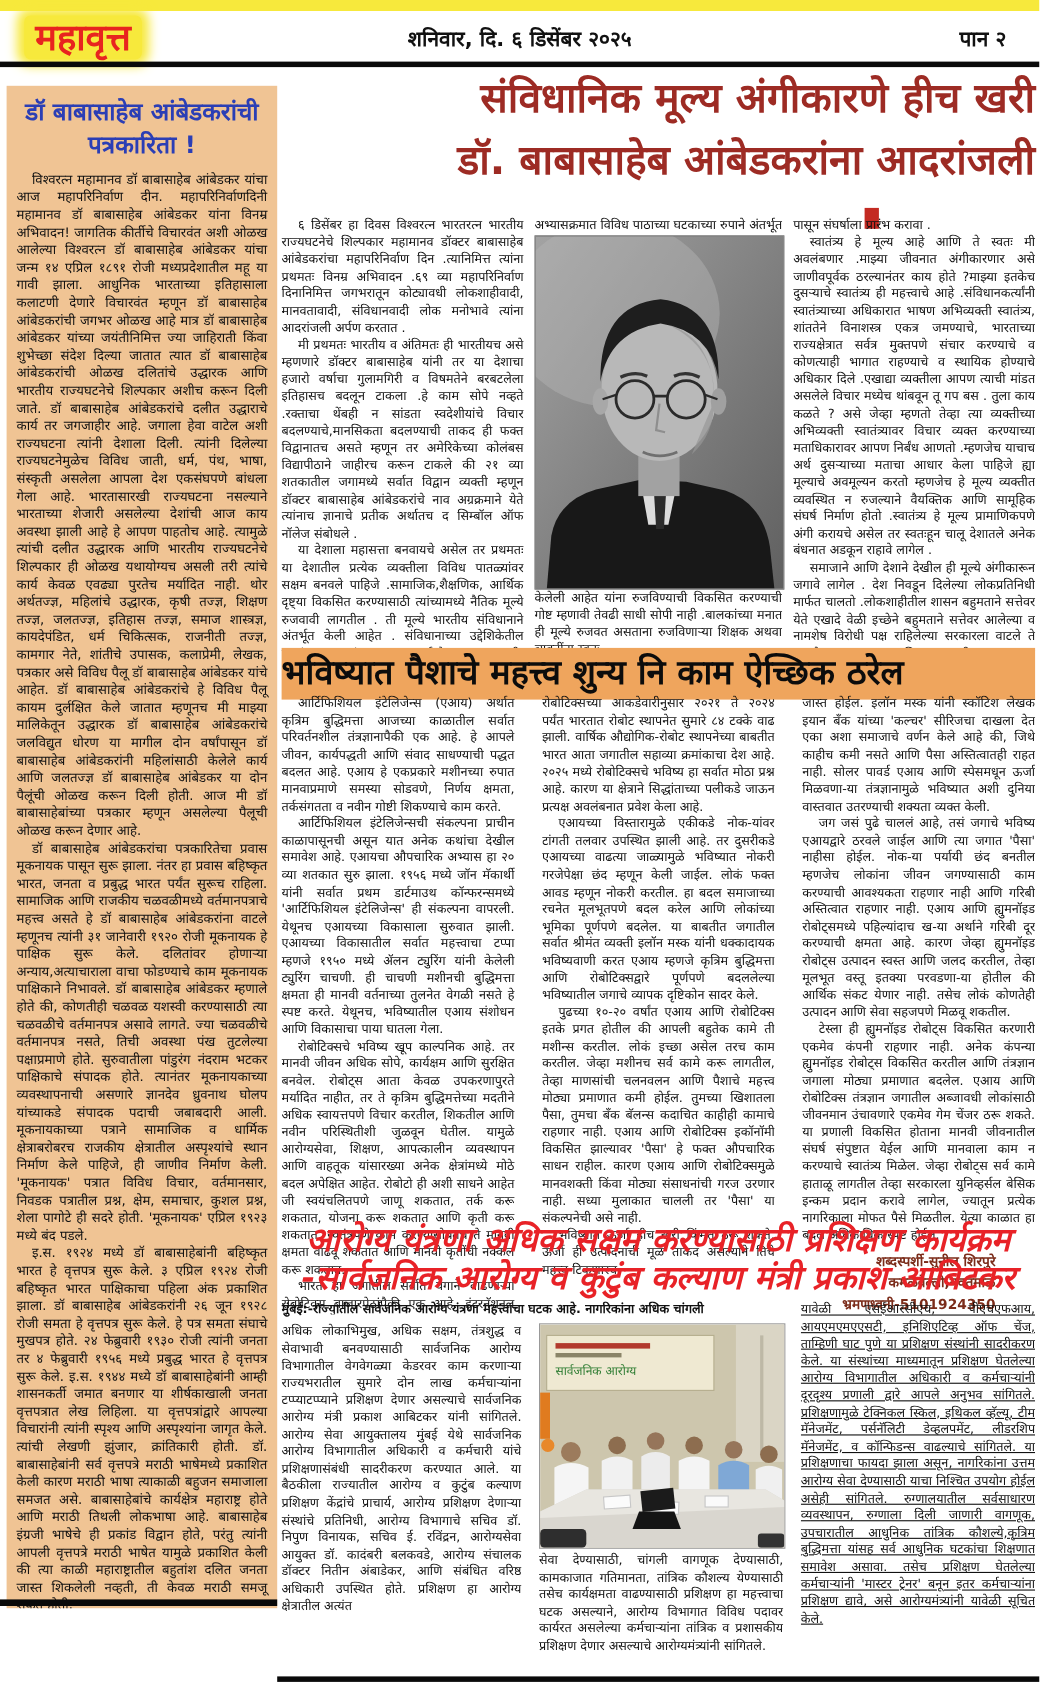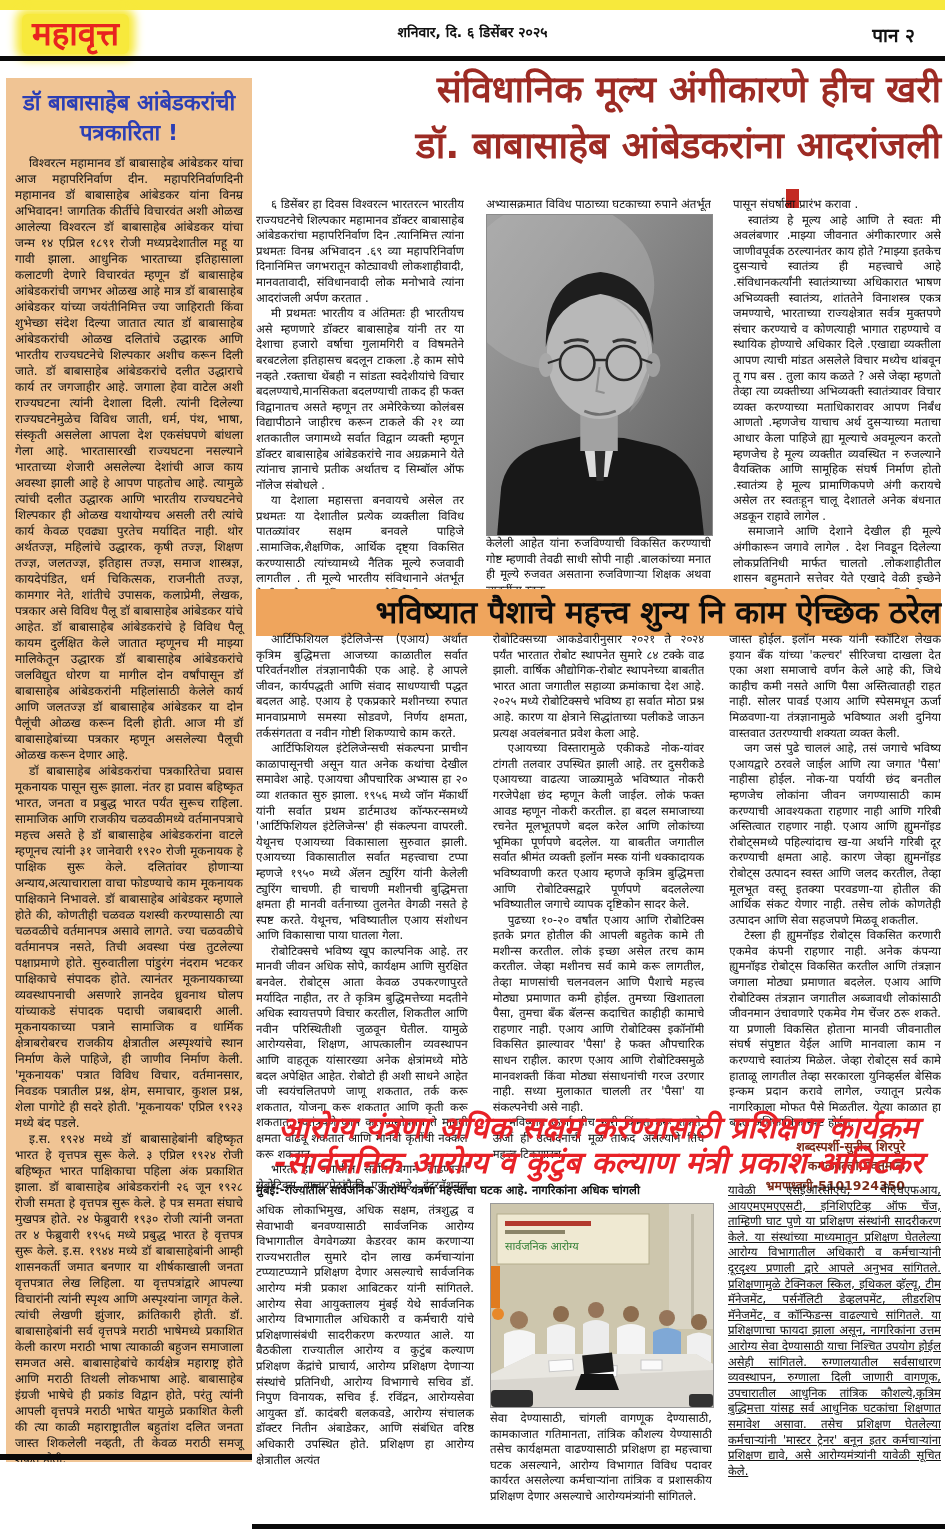--- a/index.html
+++ b/index.html
@@ -4,47 +4,47 @@
 <style>
   html,body{margin:0;padding:0;background:#ffffff;}
   body{width:945px;height:1536px;position:relative;overflow:hidden;
        font-family:"DejaVu Sans","Liberation Sans",sans-serif;color:#111;}
   .abs{position:absolute;box-sizing:border-box;}
   
   #topstrip{left:0;top:0;width:945px;height:10px;background:#f7e93c;}
   #masthead{left:22px;top:14px;font-size:33px;font-weight:bold;color:#e8241f;
             padding:0 10px;background:#f7e93c;border-radius:6px;
             box-shadow:0 0 10px 6px #f7e93c;line-height:40px;}
-  #dateline{left:0;top:22px;width:945px;text-align:center;font-size:14px;font-weight:bold;}
+  #dateline{left:0;top:22px;width:945px;text-align:center;font-size:19px;font-weight:bold;}
   #pageno{right:30px;top:22px;font-size:19px;font-weight:bold;}
   #headrule{left:0;top:56px;width:945px;height:5px;background:#0a0a0a;}
   
   #sidebar{left:6px;top:64px;width:246px;height:1384px;background:#f0c494;
            padding:8px 9px;overflow:hidden;margin-top:14px;}
   #sidebar h2{margin:2px 0 8px 0;text-align:center;font-size:22px;line-height:1.35;
               color:#2b3eb5;font-weight:bold;}
   .sbp{margin:0;font-size:12px;line-height:16px;text-align:justify;text-indent:14px;}
   #sbrule{left:0;top:1454px;width:252px;height:6px;background:#0a0a0a;}
   
   .bodytxt{font-size:11.5px;line-height:15.6px;text-align:justify;}
   .bodytxt p{margin:0;text-indent:15px;}
   .bodytxt p.cont{text-indent:0;}
   
   #a1head{left:256px;top:62px;width:685px;height:133px;text-align:right;
           color:#9d2b24;font-weight:bold;font-size:37px;line-height:56px;}
   #redbox{left:786px;top:189px;width:13px;height:19px;background:#c32a22;}
   #a1body{left:256px;top:197px;width:685px;height:389px;display:grid;
-          grid-template-columns:1fr 1fr 1fr;column-gap:22px;}
+          grid-template-columns:1fr 1fr 1fr;column-gap:10px;}
   .clip{overflow:hidden;}
   #a1c2{display:flex;flex-direction:column;}
   #a1c2 .oneline{height:17px;overflow:hidden;white-space:nowrap;}
   #ambedkar{width:100%;height:320px;border:1px solid #8a8a8a;background:#777;flex:none;}
   
   #a2bar{left:256px;top:589px;width:685px;height:47px;background:#efa55d;
-         text-align:right;font-weight:bold;font-size:31px;line-height:47px;color:#0c0c0c;}
+         text-align:left;font-weight:bold;font-size:31px;line-height:47px;color:#0c0c0c;}
   #a2body{left:256px;top:632px;width:685px;height:467px;display:grid;
           grid-template-columns:1fr 1fr 1fr;column-gap:25px;}
   #a2c3{display:flex;flex-direction:column;}
   #a2c3 .txt{flex:1;overflow:hidden;}
   #byline{flex:none;text-align:right;padding-right:36px;font-weight:bold;
           color:#7b2c1a;font-size:12.5px;line-height:1.55;margin-top:6px;}
   
   #a3head{left:256px;top:1110px;width:685px;height:70px;text-align:center;
           color:#e82227;font-weight:bold;font-size:30px;line-height:35px;font-style:italic;}
   #a3body{left:256px;top:1183px;width:685px;height:337px;display:grid;

